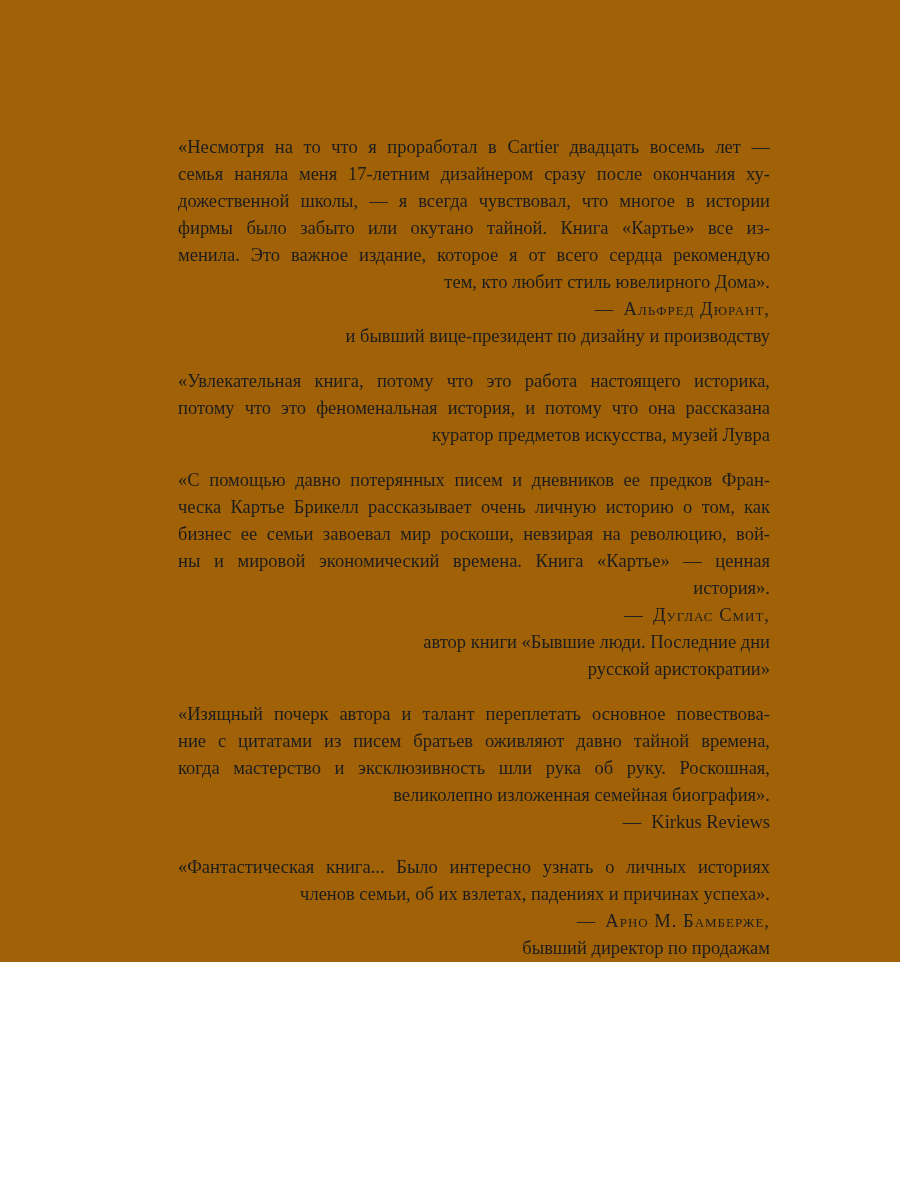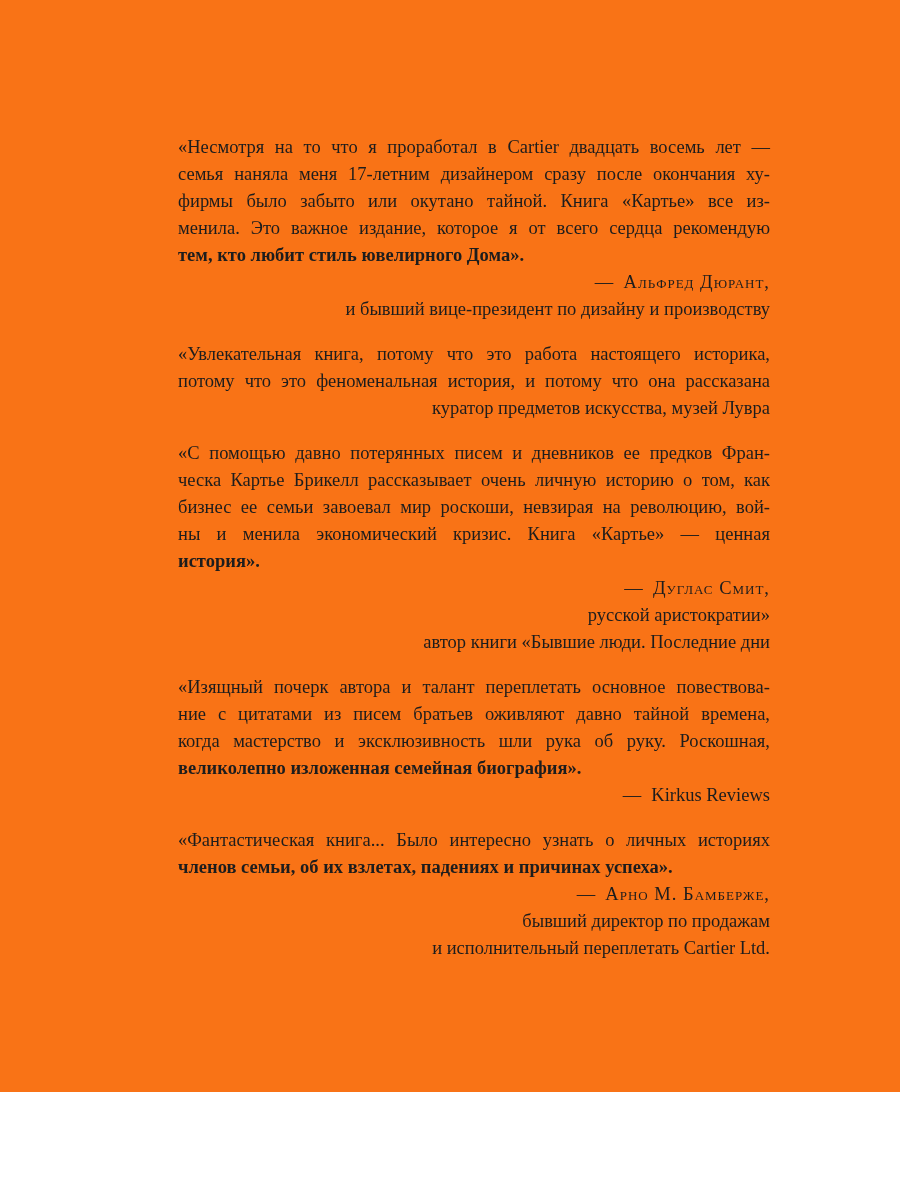--- a/index.html
+++ b/index.html
@@ -3,22 +3,22 @@
 <meta charset="utf-8">
 <style>
   html, body {
     margin: 0;
     padding: 0;
     background: #ffffff;
   }
   .page {
     position: relative;
     width: 900px;
-    height: 1092px;
-    background: #f97316;
+    height: 962px;
+    background: #a16207;
     font-family: "Liberation Serif", "DejaVu Serif", serif;
     color: #1d1d1d;
     overflow: hidden;
   }
   .text-block {
     position: absolute;
     left: 178px;
     top: 134px;
     width: 592px;
     font-size: 18.5px;
@@ -26,23 +26,22 @@
   }
   .quote-block {
     margin-bottom: 18px;
   }
   .qline {
     text-align: justify;
     text-align-last: justify;
     white-space: normal;
   }
   .qline.last {
-    text-align: left;
+    text-align: right;
     text-align-last: auto;
-    font-weight: bold;
   }
   .attr {
     text-align: right;
   }
   .attr-name {
     font-variant: small-caps;
     letter-spacing: 1px;
   }
   .attr-name.latin {
     font-variant: normal;
@@ -56,42 +55,43 @@
 </style>
 </head>
 <body>
 
 <div class="page">
   <div class="text-block">
 
     <div class="quote-block">
       <div class="qline">«Несмотря на то что я проработал в Cartier двадцать восемь лет —</div>
       <div class="qline">семья наняла меня 17-летним дизайнером сразу после окончания ху-</div>
+      <div class="qline">дожественной школы, — я всегда чувствовал, что многое в истории</div>
       <div class="qline">фирмы было забыто или окутано тайной. Книга «Картье» все из-</div>
       <div class="qline">менила. Это важное издание, которое я от всего сердца рекомендую</div>
       <div class="qline last">тем, кто любит стиль ювелирного Дома».</div>
       <div class="attr"><span class="dash">—</span><span class="attr-name">Альфред Дюрант,</span></div>
       <div class="attr">и бывший вице-президент по дизайну и производству</div>
     </div>
 
     <div class="quote-block">
       <div class="qline">«Увлекательная книга, потому что это работа настоящего историка,</div>
       <div class="qline">потому что это феноменальная история, и потому что она рассказана</div>
       <div class="attr">куратор предметов искусства, музей Лувра</div>
     </div>
 
     <div class="quote-block">
       <div class="qline">«С помощью давно потерянных писем и дневников ее предков Фран-</div>
       <div class="qline">ческа Картье Брикелл рассказывает очень личную историю о том, как</div>
       <div class="qline">бизнес ее семьи завоевал мир роскоши, невзирая на революцию, вой-</div>
-      <div class="qline">ны и менила экономический кризис. Книга «Картье» — ценная</div>
+      <div class="qline">ны и мировой экономический времена. Книга «Картье» — ценная</div>
       <div class="qline last">история».</div>
       <div class="attr"><span class="dash">—</span><span class="attr-name">Дуглас Смит,</span></div>
+      <div class="attr">автор книги «Бывшие люди. Последние дни</div>
       <div class="attr">русской аристократии»</div>
-      <div class="attr">автор книги «Бывшие люди. Последние дни</div>
     </div>
 
     <div class="quote-block">
       <div class="qline">«Изящный почерк автора и талант переплетать основное повествова-</div>
       <div class="qline">ние с цитатами из писем братьев оживляют давно тайной времена,</div>
       <div class="qline">когда мастерство и эксклюзивность шли рука об руку. Роскошная,</div>
       <div class="qline last">великолепно изложенная семейная биография».</div>
       <div class="attr"><span class="dash">—</span><span class="attr-name latin">Kirkus Reviews</span></div>
     </div>
 

